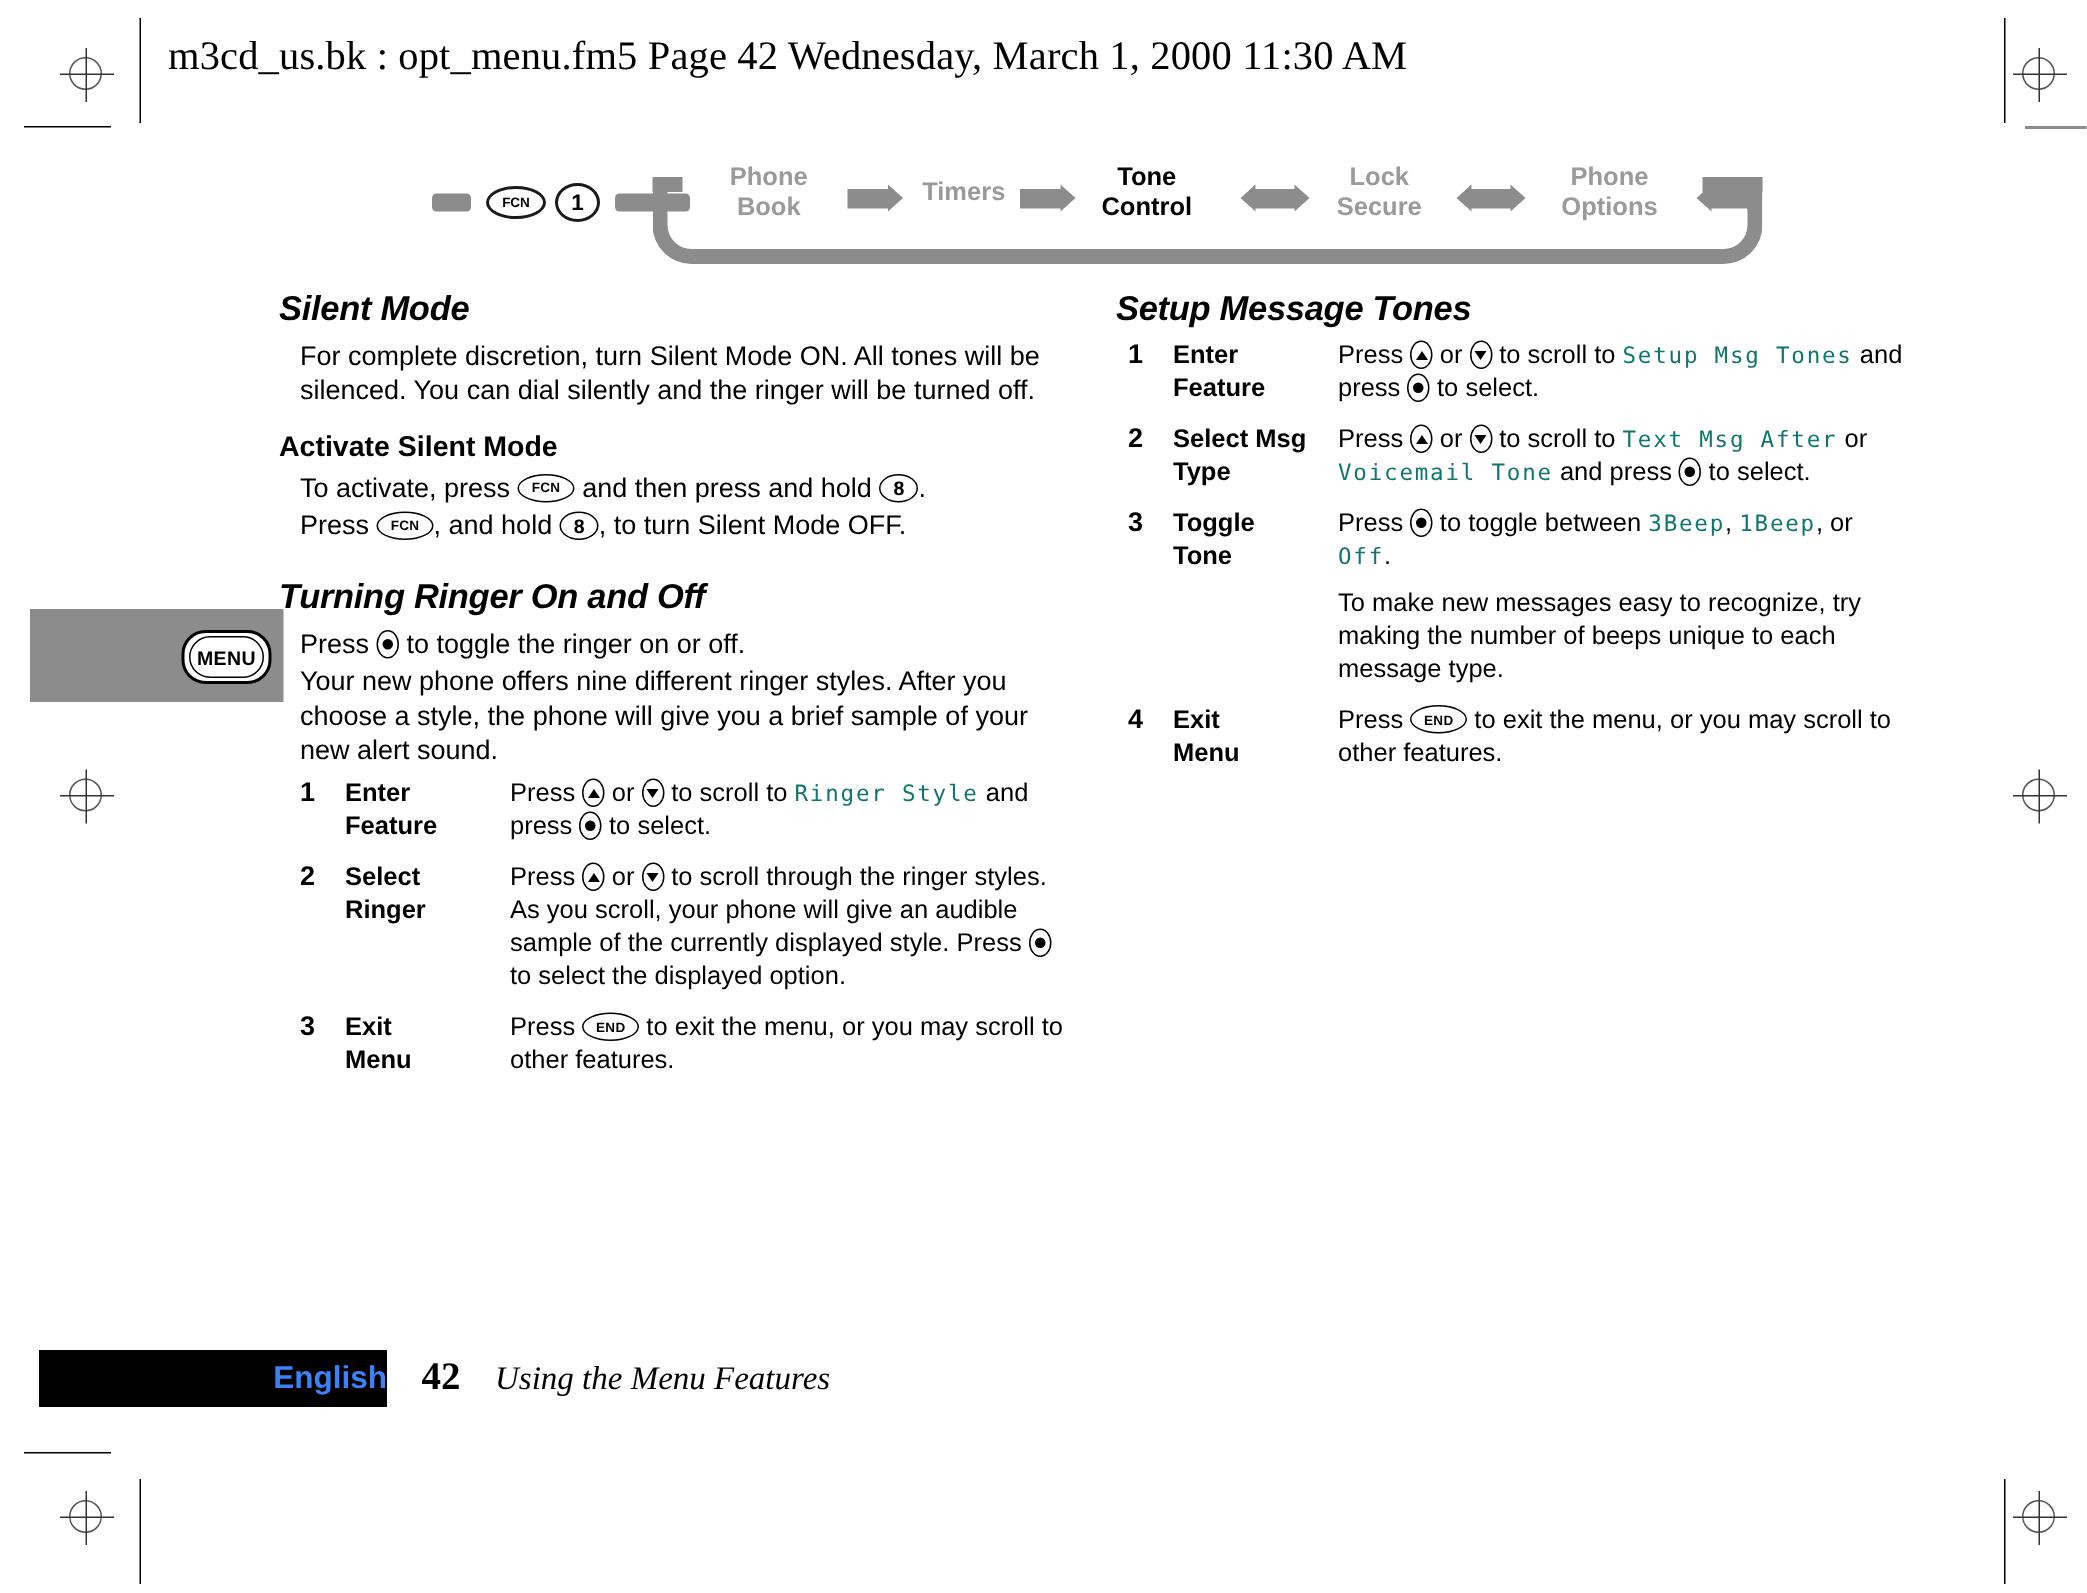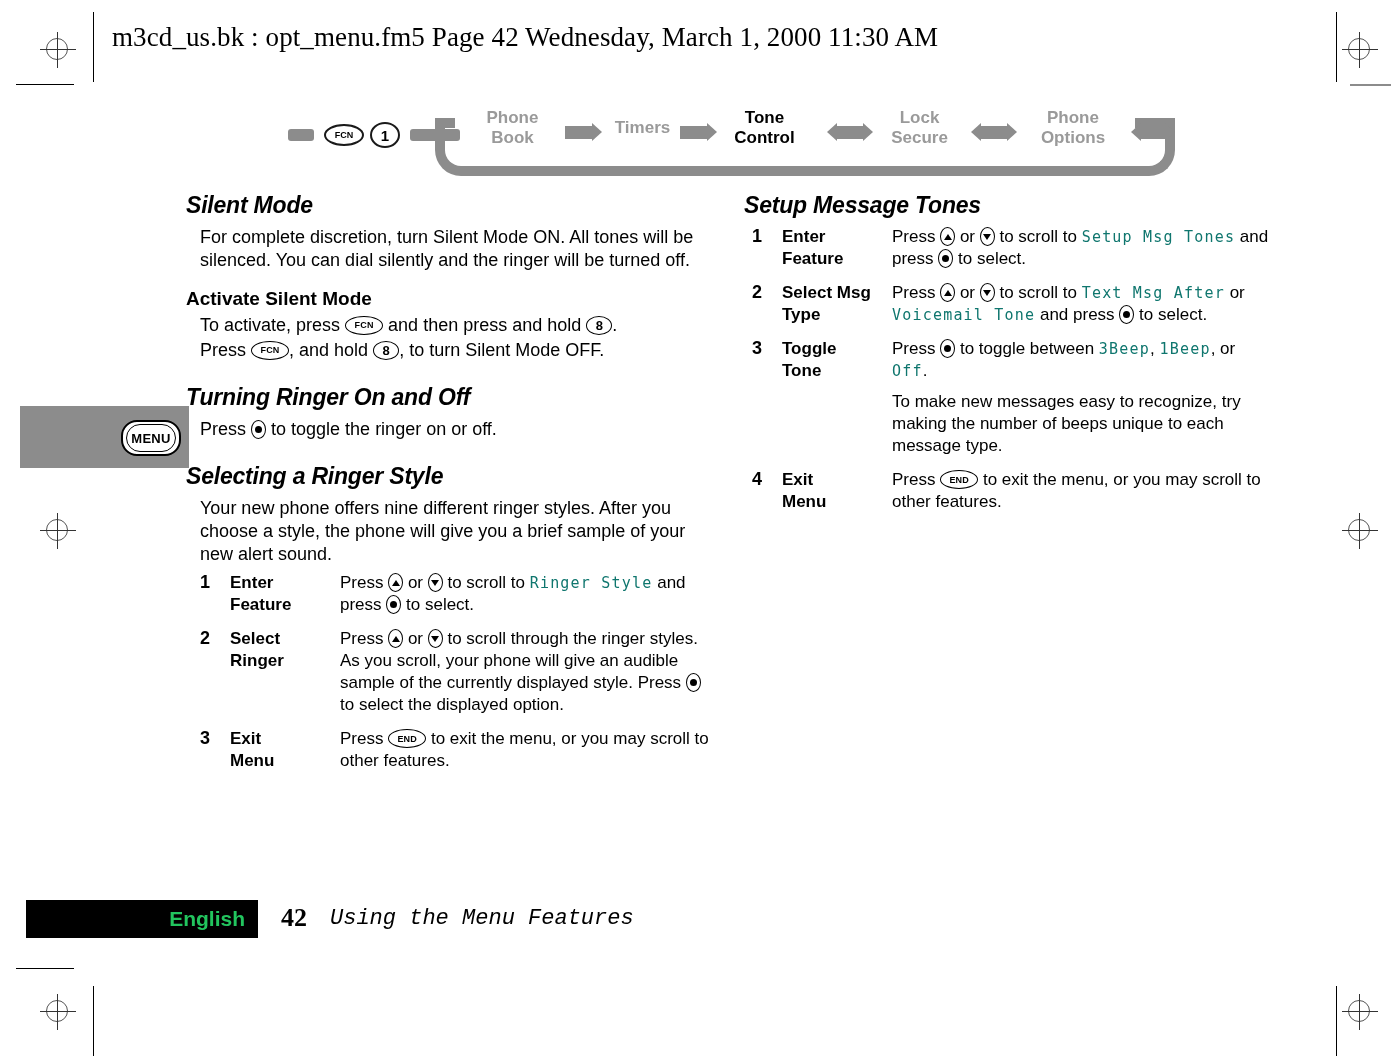--- a/index.html
+++ b/index.html
@@ -161,32 +161,32 @@
   }
   .key-nav .dot { width: 7px; height: 7px; border-radius: 50%; background: #000; }
 
   
   .footer-bar {
     position: absolute; left: 26px; top: 900px; width: 232px; height: 38px;
     background: #000000;
     display: flex; align-items: center; justify-content: flex-end;
   }
   .footer-lang {
-    color: #22c55e; font-size: 21px; font-weight: bold;
-    padding-right: 13px;
+    color: #3b82f6; font-size: 21px; font-weight: bold;
+    padding-right: 0;
   }
   .footer-page {
     position: absolute; left: 281px; top: 903px;
     font-size: 26px; font-weight: bold;
     font-family: "Liberation Serif", serif;
   }
   .footer-chapter {
     position: absolute; left: 330px; top: 906px;
     font-size: 22px; font-style: italic;
-    font-family: Liberation Mono, monospace;
+    font-family: Liberation Serif, serif;
   }
 </style>
 </head>
 <body>
 
 <div class="reg-mark" style="left:38px; top:30px;">
   <div class="circ"></div>
   <div class="vh"></div>
   <div class="hh"></div>
 </div>
@@ -313,21 +313,20 @@
 
   <h2 class="sec-title" style="margin-top:22px;">Turning Ringer On and Off</h2>
   <p class="body">
     <span>Press</span>
     <span class="key key-nav">
         <span class="dot"></span>
       </span>
     <span>to toggle the ringer on or off.</span>
   </p>
 
-  <h2 class="sec-title" style="margin-top:22px;">Selecting a Ringer Style</h2>
   <p class="body">Your new phone offers nine different ringer styles. After you choose a style, the phone will give you a brief sample of your new alert sound.</p>
 
   <table class="steps">
     <tbody>
         <tr>
           <td class="step-num">1</td>
           <td class="step-name">
             <div>Enter</div>
             <div>Feature</div>
           </td>

